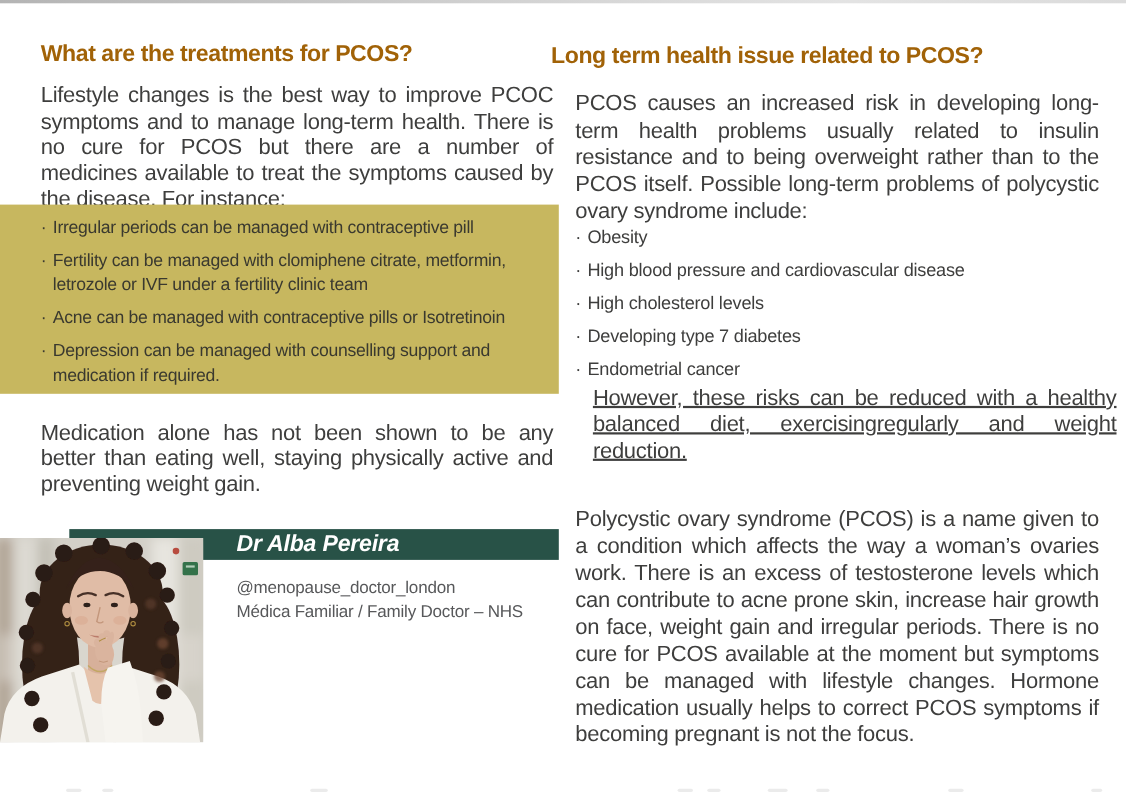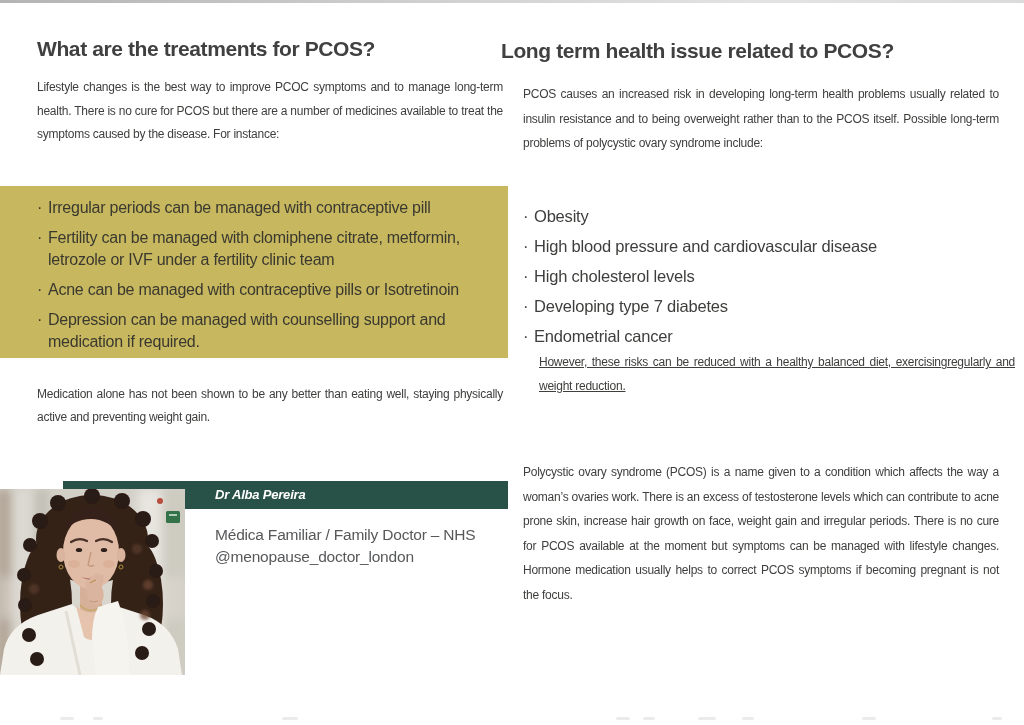--- a/index.html
+++ b/index.html
@@ -7,43 +7,43 @@
     position:relative;width:1024px;height:725px;background:#ffffff;overflow:hidden;
     font-family:"Liberation Sans",sans-serif;color:#3e3e3d;
   }
   .top-strip{
     position:absolute;top:0;left:0;width:1024px;height:3px;
     background:linear-gradient(to right,#9b9b9b,#c3c3c3 45%,#dadada 75%,#cfcfcf);
     opacity:.75;
   }
   h2.doc-heading{
     position:absolute;margin:0;font-size:21px;line-height:26px;font-weight:700;
-    letter-spacing:-.4px;color:#404040;
+    letter-spacing:-.4px;color:#a16207;
   }
   .para{
-    position:absolute;font-size:12px;letter-spacing:-.25px;
+    position:absolute;font-size:20px;letter-spacing:-.25px;
     text-align:justify;color:#3e3e3d;
   }
   .l-heading{left:37px;top:36px;width:466px;}
   .l-intro{left:37px;top:76px;width:466px;line-height:23.5px;}
   .highlight-box{
     position:absolute;left:0;top:186px;width:508px;height:172px;
     box-sizing:border-box;padding:11px 20px 0 37px;overflow:hidden;
   }
   .hbullet{display:flex;margin:0 0 8px 0;font-size:16px;line-height:22px;
     letter-spacing:-.25px;color:#3a392f;}
   .hbullet .dot{flex:0 0 11px;}
   .l-closing{left:37px;top:383px;width:466px;line-height:23px;}
   .doctor-bar{
     position:absolute;left:63px;top:481px;width:445px;height:28px;
     box-sizing:border-box;
   }
   .doctor-bar .bar-label{
     display:block;padding-left:152px;line-height:28px;color:#ffffff;
-    font-size:13px;font-weight:700;font-style:italic;letter-spacing:-.2px;
+    font-size:21px;font-weight:700;font-style:italic;letter-spacing:-.2px;
   }
   .doctor-photo{
     position:absolute;left:0;top:489px;width:185px;height:186px;overflow:hidden;
   }
   .doctor-photo svg{display:block;filter:blur(.35px) saturate(.95);}
   .doctor-meta{
     position:absolute;left:215px;top:524px;width:300px;
     font-size:15.5px;line-height:22px;color:#57585a;letter-spacing:-.2px;
   }
   .r-heading{left:501px;top:38px;width:476px;}
@@ -185,22 +185,22 @@
           <circle cx="93" cy="90" r="3.4"></circle>
           <circle cx="97" cy="87" r="3"></circle>
         <ellipse cx="100" cy="93" rx="3" ry="8" transform="rotate(16 100 93)"></ellipse>
       </g>
       <path d="M90 94 Q93 92 96 91" stroke="#b08d3c" stroke-width="1" fill="none"></path>
       <path d="M98 112 Q94 114 90 112" stroke="#c49678" stroke-width="1" fill="none"></path>
     </svg>
   </div>
 
   <div class="doctor-meta">
+    <div>@menopause_doctor_london</div>
     <div>Médica Familiar / Family Doctor – NHS</div>
-    <div>@menopause_doctor_london</div>
   </div>
 
   <h2 class="doc-heading r-heading">Long term health issue related to PCOS?</h2>
 
   <div class="para r-intro">PCOS causes an increased risk in developing long-term health problems usually related to insulin resistance and to being overweight rather than to the PCOS itself. Possible long-term problems of polycystic ovary syndrome include:</div>
 
   <div class="r-bullets">
     <div class="rbullet">
       <span class="dot">·</span>
       <span>Obesity</span>

